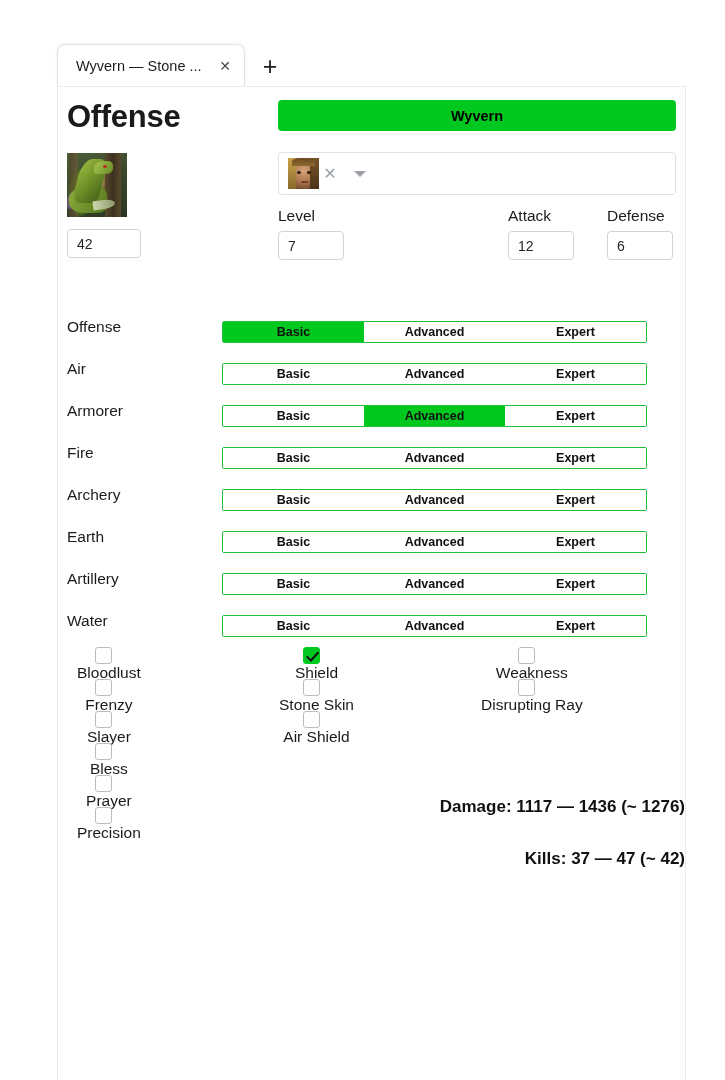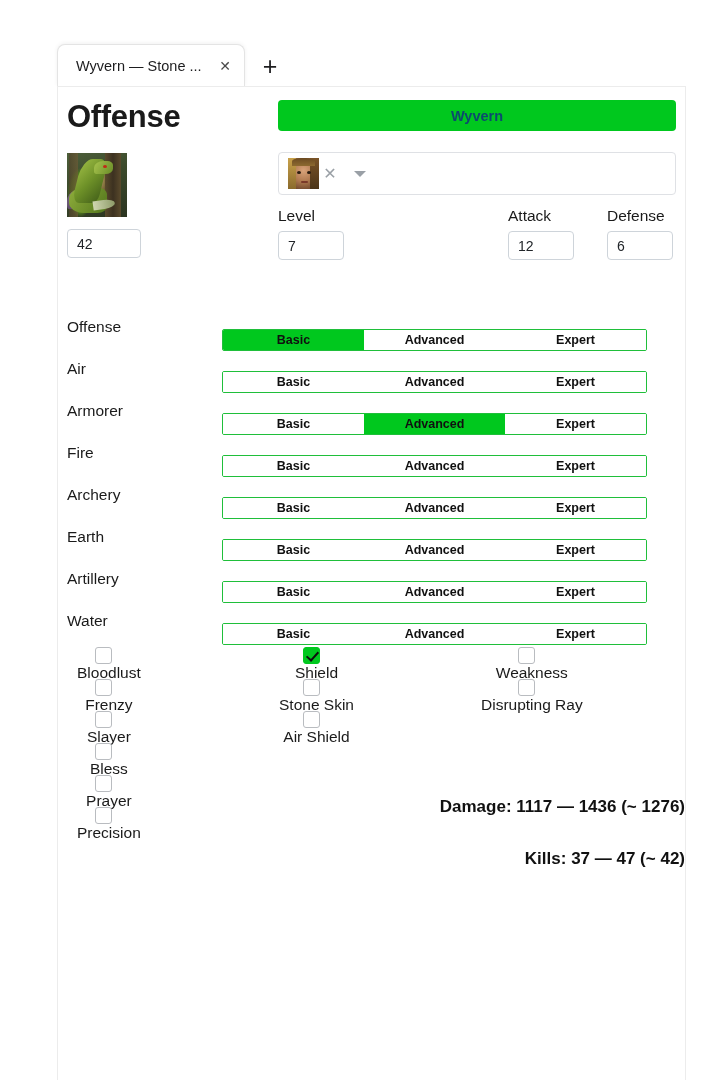--- a/index.html
+++ b/index.html
@@ -74,21 +74,21 @@
   #title {
     position: absolute; left: 9px; top: 12px;
     font-size: 31px; font-weight: bold; color: #1a1a1a;
     letter-spacing: -0.3px;
   }
   #creature-btn {
     position: absolute; left: 220px; top: 13px;
     width: 398px; height: 31px;
     background: #00c81e;
     border: none; border-radius: 4px;
-    color: #0c4a6e; font-size: 14.5px; font-weight: bold;
+    color: #000000; font-size: 14.5px; font-weight: bold;
     font-family: "Liberation Sans", sans-serif;
     display: flex; align-items: center; justify-content: center;
     cursor: pointer;
   }
 
   
   #creature-img {
     position: absolute; left: 9px; top: 66px;
     width: 60px; height: 64px;
     border: 0;
@@ -214,21 +214,21 @@
   
   #skills { position: absolute; left: 0; top: 222px; width: 627px; }
   .skill-row {
     position: relative; height: 42px;
   }
   .skill-name {
     position: absolute; left: 9px; top: 9px;
     font-size: 15.5px; color: #1a1a1a;
   }
   .skill-bar {
-    position: absolute; left: 164px; top: 20px;
+    position: absolute; left: 164px; top: 12px;
     width: 425px; height: 22px;
     border: 1px solid #1fbf3a;
     border-radius: 2px;
     display: flex; overflow: hidden;
     background: #ffffff;
   }
   .skill-seg {
     flex: 1 1 33.3333%;
     display: flex; align-items: center; justify-content: center;
     font-size: 12.5px; font-weight: bold; color: #101010;

